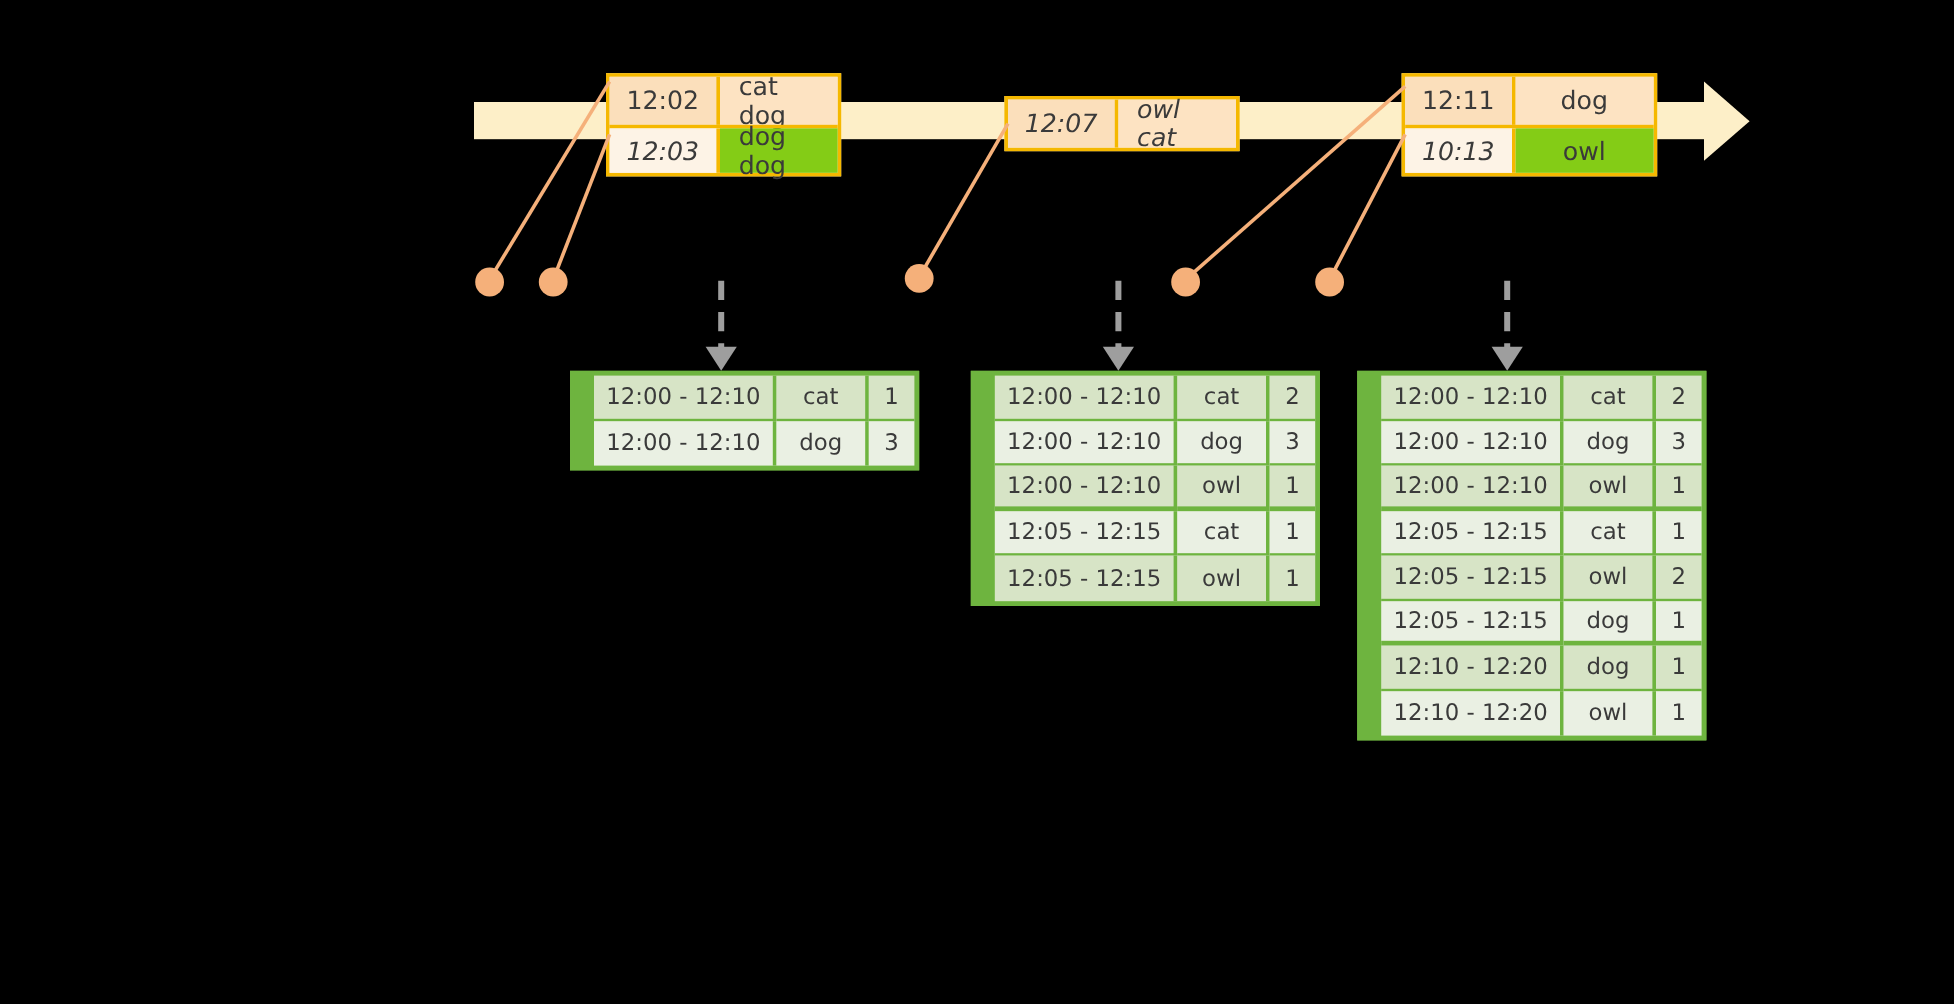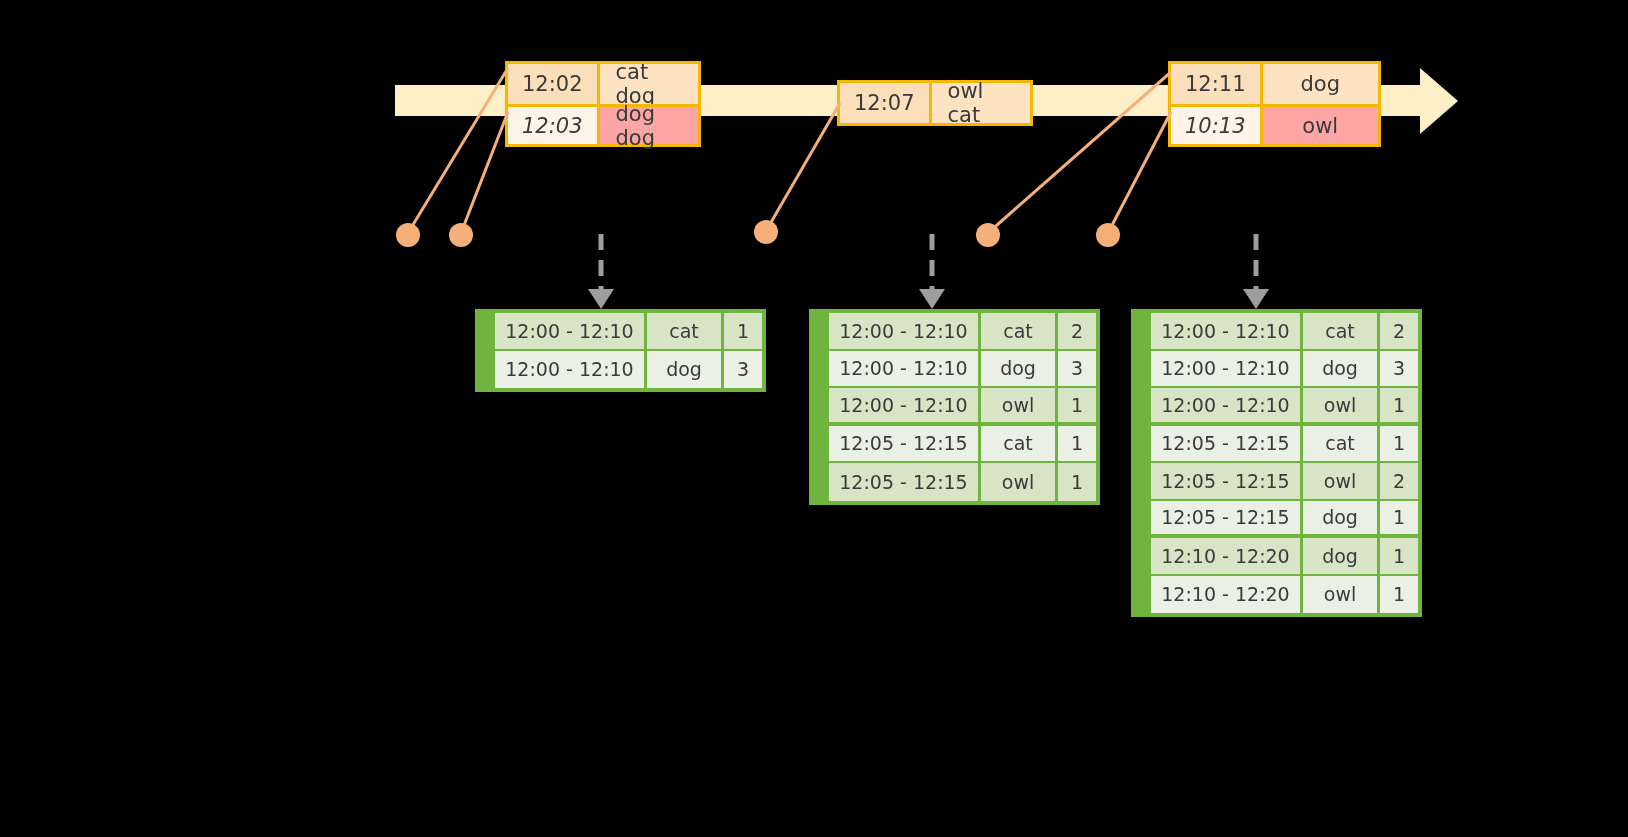--- a/index.html
+++ b/index.html
@@ -36,38 +36,38 @@
     flex-direction: column;
   }
   .event-row {
     display: flex;
     height: 40px;
   }
   .event-row + .event-row { border-top: 3px solid #f5b800; }
   .event-row.shade .ev-time { background: #fbdfbb; }
   .event-row.shade .ev-words { background: #fde3c2; }
   .event-row.plain .ev-time { background: #fdf3e6; font-style: italic; }
-  .event-row.plain .ev-words { background: #fca5a5; }
+  .event-row.plain .ev-words { background: #84cc16; }
   .ev-time {
     display: flex; align-items: center; justify-content: center;
     font-size: 21px; color: #3a3a3a;
     padding: 0 14px;
     border-right: 3px solid #f5b800;
     min-width: 88px;
   }
   .ev-words {
     display: flex; align-items: center; justify-content: center;
     font-size: 21px; color: #3a3a3a;
     padding: 0 16px;
     flex: 1;
   }
 
   #box-a { left: 505px; top: 61px; width: 196px; }
   #box-a .ev-time { min-width: 86px; }
-  #box-b { left: 837px; top: 80px; width: 196px; }
+  #box-b { left: 837px; top: 80px; width: 196px; font-style: italic; }
   #box-b .ev-time { min-width: 86px; }
   #box-c { left: 1168px; top: 61px; width: 213px; }
   #box-c .ev-time { min-width: 76px; }
 
   
   .connectors { position: absolute; left: 0; top: 0; width: 1628px; height: 837px; pointer-events: none; }
 
   
   .result-table {
     position: absolute;

